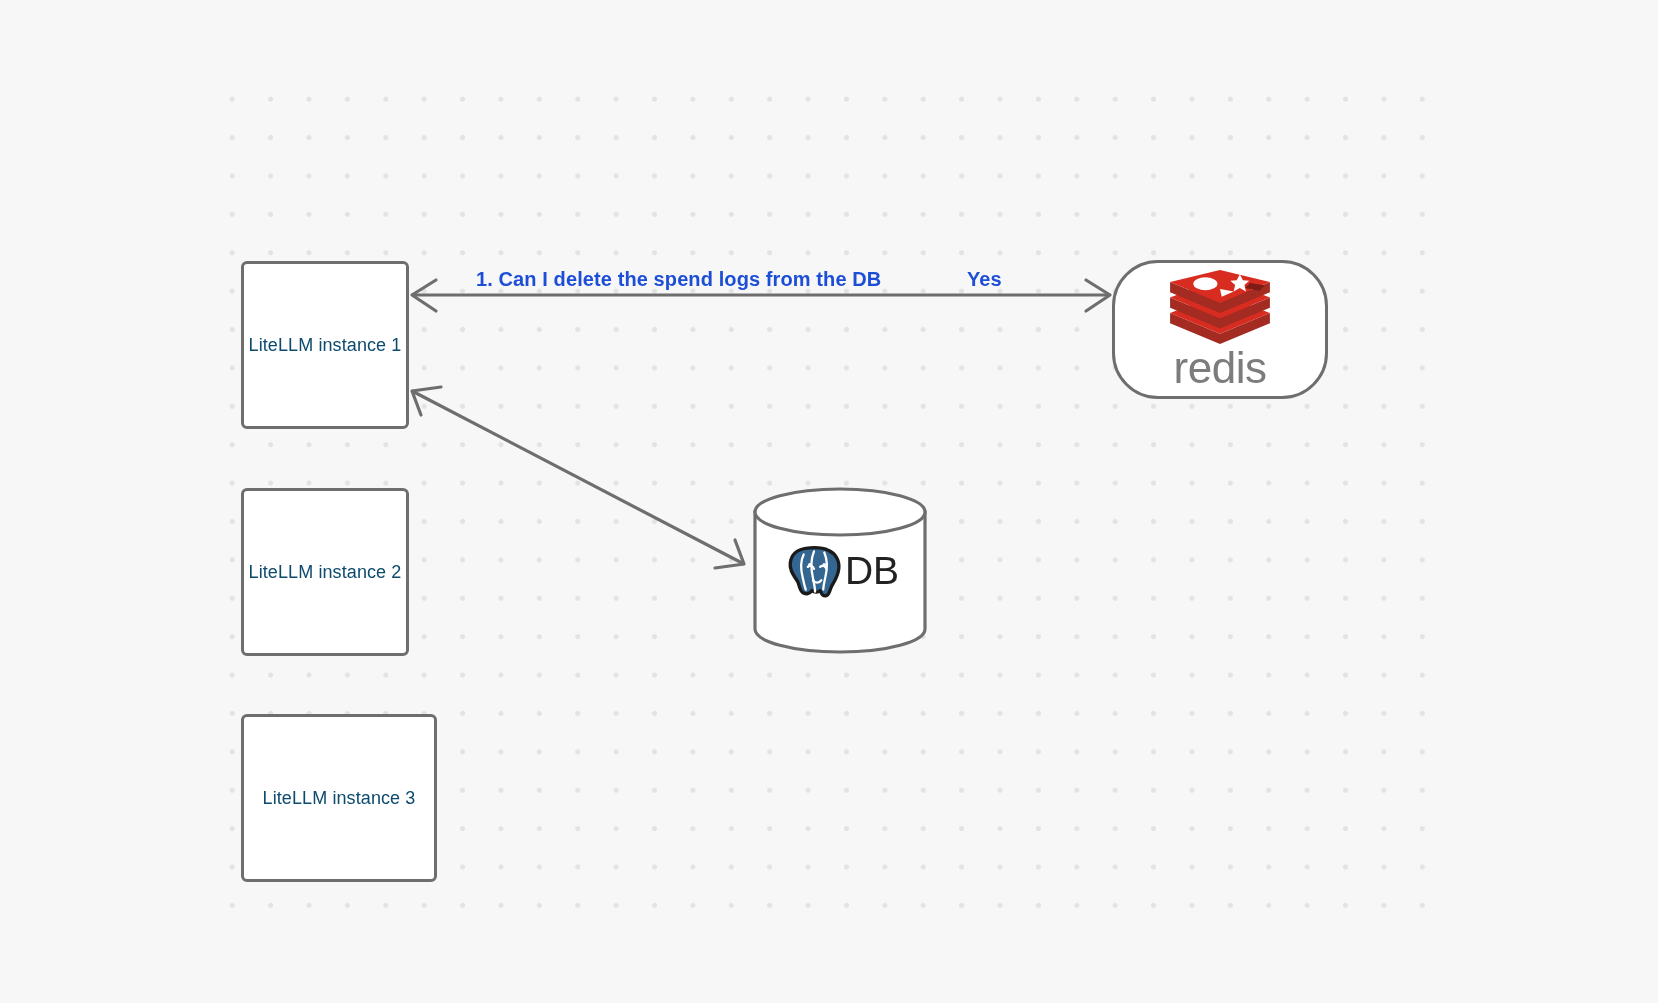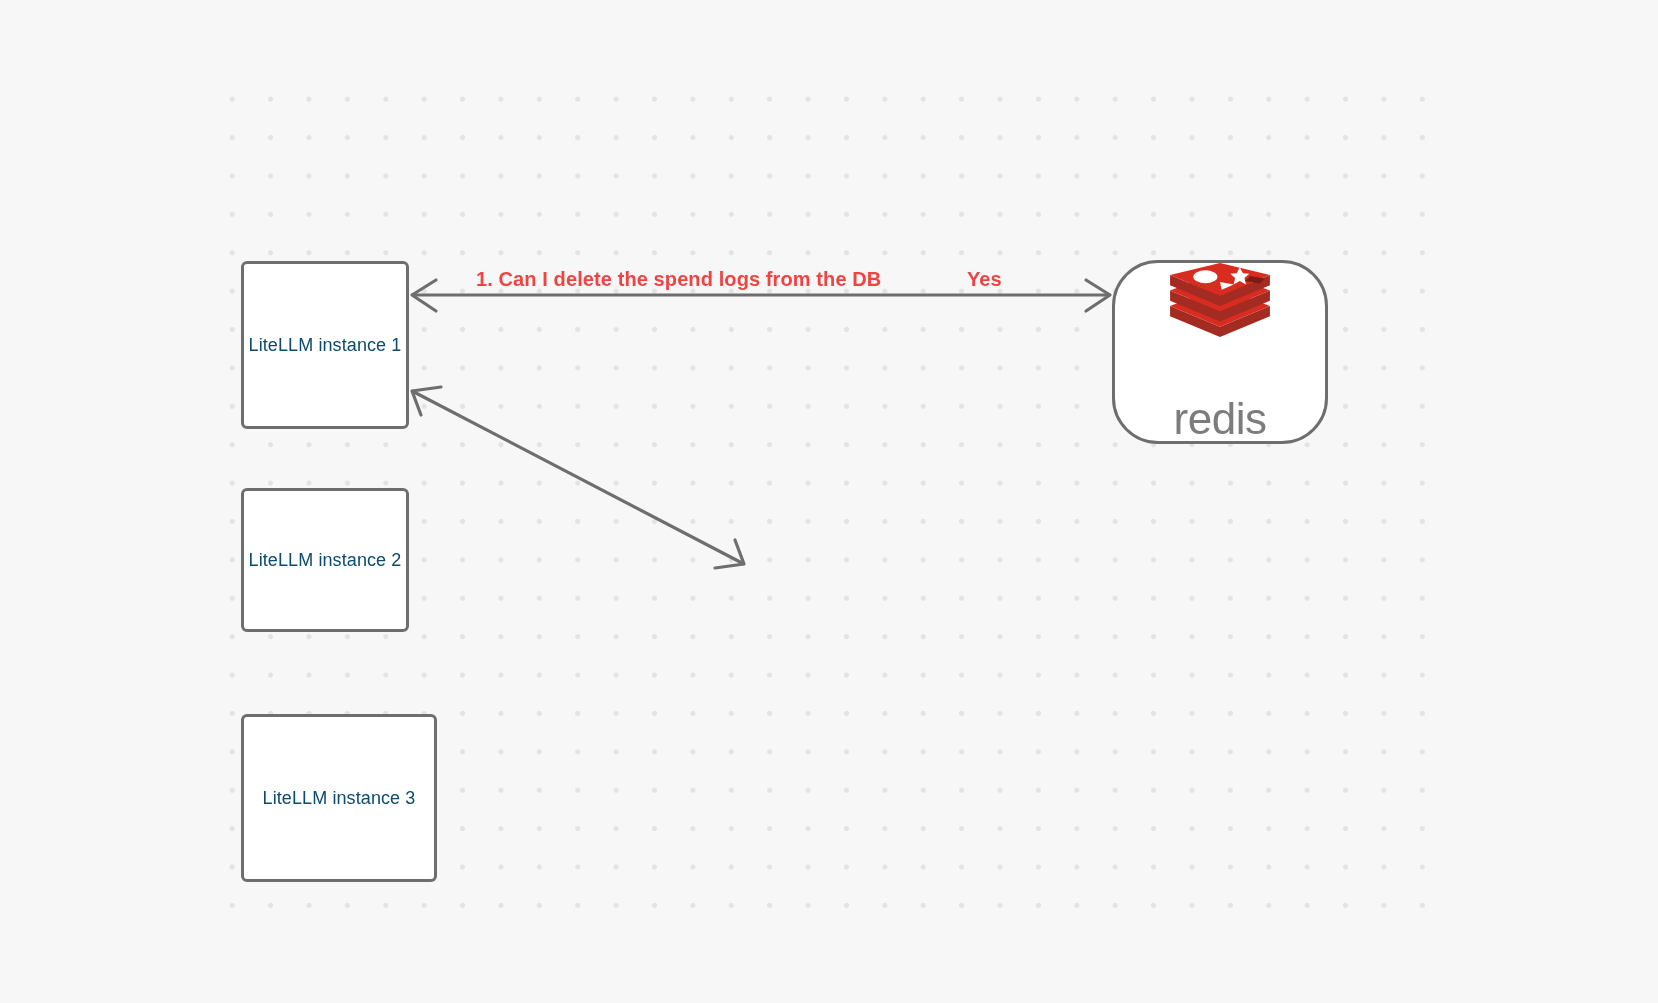--- a/index.html
+++ b/index.html
@@ -40,38 +40,38 @@
     align-items: center;
     justify-content: center;
   }
   .node-box .node-label {
     font-size: 18px;
     color: #0c4a6e;
     font-family: "Liberation Sans", sans-serif;
     letter-spacing: 0.1px;
   }
   #node-litellm-1 { left: 241px; top: 261px; width: 168px; height: 168px; }
-  #node-litellm-2 { left: 241px; top: 488px; width: 168px; height: 144px; }
+  #node-litellm-2 { left: 241px; top: 488px; width: 168px; height: 168px; }
   #node-litellm-3 { left: 241px; top: 714px; width: 196px; height: 168px; }
 
   
   #node-redis {
     position: absolute;
     left: 1112px;
     top: 260px;
     width: 216px;
-    height: 184px;
+    height: 139px;
     background: #ffffff;
     border: 3px solid #6e6e6e;
     border-radius: 46px;
     box-sizing: border-box;
     display: flex;
     flex-direction: column;
     align-items: center;
-    justify-content: space-between;
+    justify-content: center;
   }
   #redis-logo-mark { width: 104px; height: 74px; display: block; }
   #redis-wordmark {
     font-family: "Liberation Sans", sans-serif;
     font-size: 44px;
     color: #7c7c7c;
     letter-spacing: -0.5px;
     line-height: 1;
     margin-top: 2px;
   }
@@ -110,21 +110,21 @@
     width: 1658px; height: 1003px;
     pointer-events: none;
   }
 
   
   .edge-label {
     position: absolute;
     font-family: "Liberation Sans", sans-serif;
     font-weight: bold;
     font-size: 20px;
-    color: #ef4444;
+    color: #1d4ed8;
     white-space: nowrap;
     letter-spacing: 0.1px;
   }
   #label-step-1 { left: 476px; top: 268px; }
   #label-yes    { left: 967px; top: 268px; }
   #label-step-2 { left: 552px; top: 434px; }
 </style>
 </head>
 <body>
 
@@ -182,14 +182,40 @@
       <path d="M60 38 L2 14 L60 0 L118 14 Z" fill="#d82c20"></path>
 
       <ellipse cx="43" cy="16" rx="14" ry="7.5" fill="#ffffff"></ellipse>
       <path d="M83 5 L86.6 12 L94 12.6 L88.4 17.4 L90.2 25 L83 21 L75.8 25 L77.6 17.4 L72 12.6 L79.4 12 Z" fill="#ffffff"></path>
       <path d="M60 22 L76 25 L62 31 Z" fill="#ffffff"></path>
       <path d="M95 15 L112 18 L106 24 L89 21 Z" fill="#7d1b14"></path>
     </svg>
     <div id="redis-wordmark">redis</div>
   </div>
 
+  <div id="node-db">
+    <svg id="db-cylinder" viewBox="0 0 174 167" xmlns="http://www.w3.org/2000/svg">
+      <path d="M2 25 L2 142 A 85 23 0 0 0 172 142 L172 25 Z" fill="#ffffff" stroke="#6e6e6e" stroke-width="3.2"></path>
+      <ellipse cx="87" cy="25" rx="85" ry="23" fill="#ffffff" stroke="#6e6e6e" stroke-width="3.2"></ellipse>
+    </svg>
+    <div id="db-inner">
+      <svg id="pg-elephant" viewBox="0 0 64 64" xmlns="http://www.w3.org/2000/svg">
+        <g stroke="#1a1a1a" stroke-width="3.2" stroke-linejoin="round" stroke-linecap="round">
+          <path d="M46 12 C 53 15 57 22 56 30 C 55 38 51 43 49 47 C 47 51 47 55 44 56 C 41 57 39 54 38 51
+                   C 36 53 32 53 30 51 C 28 54 24 55 21 53 C 18 51 18 46 16 42 C 13 37 8 32 9 24
+                   C 10 16 16 11 24 10 C 32 9 40 9 46 12 Z" fill="#336791"></path>
+        </g>
+        <g fill="none" stroke="#ffffff" stroke-width="2.2" stroke-linecap="round">
+          <path d="M22 16 C 19 22 19 30 21 38 C 22 43 23 47 24 50"></path>
+          <path d="M32 13 C 29 20 29 30 31 39 C 32 44 33 48 33 52"></path>
+          <path d="M42 14 C 45 21 45 30 43 38 C 42 43 41 47 41 50"></path>
+          <path d="M26 28 C 28 26 31 27 32 30"></path>
+          <path d="M38 28 C 40 26 43 27 44 30"></path>
+          <path d="M31 41 C 33 44 37 44 39 41"></path>
+        </g>
+        <circle cx="28" cy="26" r="1.8" fill="#ffffff"></circle>
+        <circle cx="42" cy="26" r="1.8" fill="#ffffff"></circle>
+      </svg>
+      <span id="db-text">DB</span>
+    </div>
+  </div>
 
 </div>
 
 </body></html>

